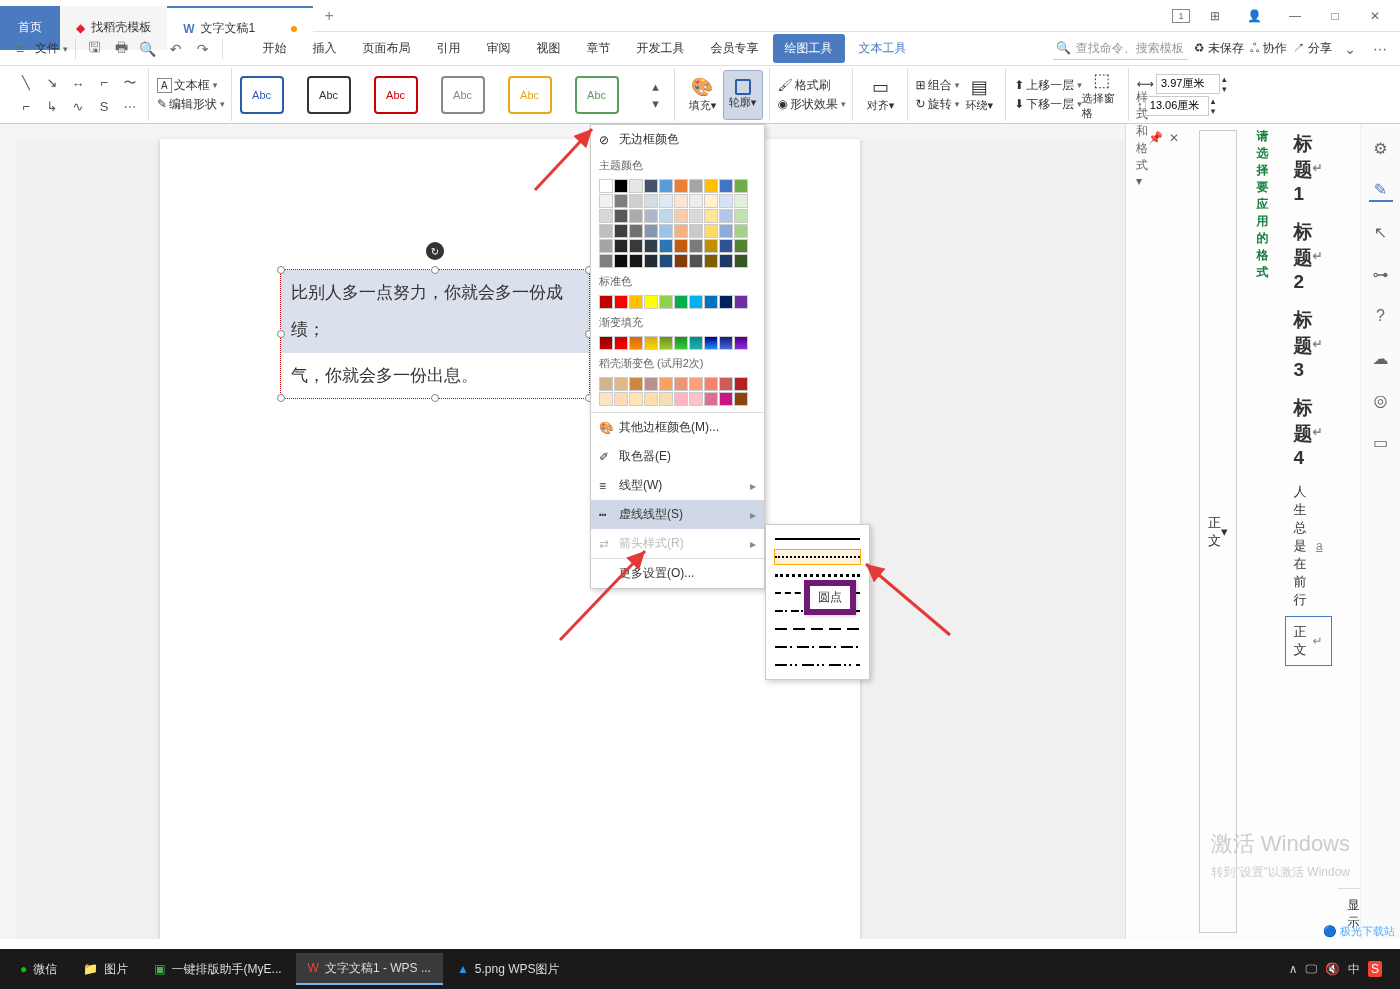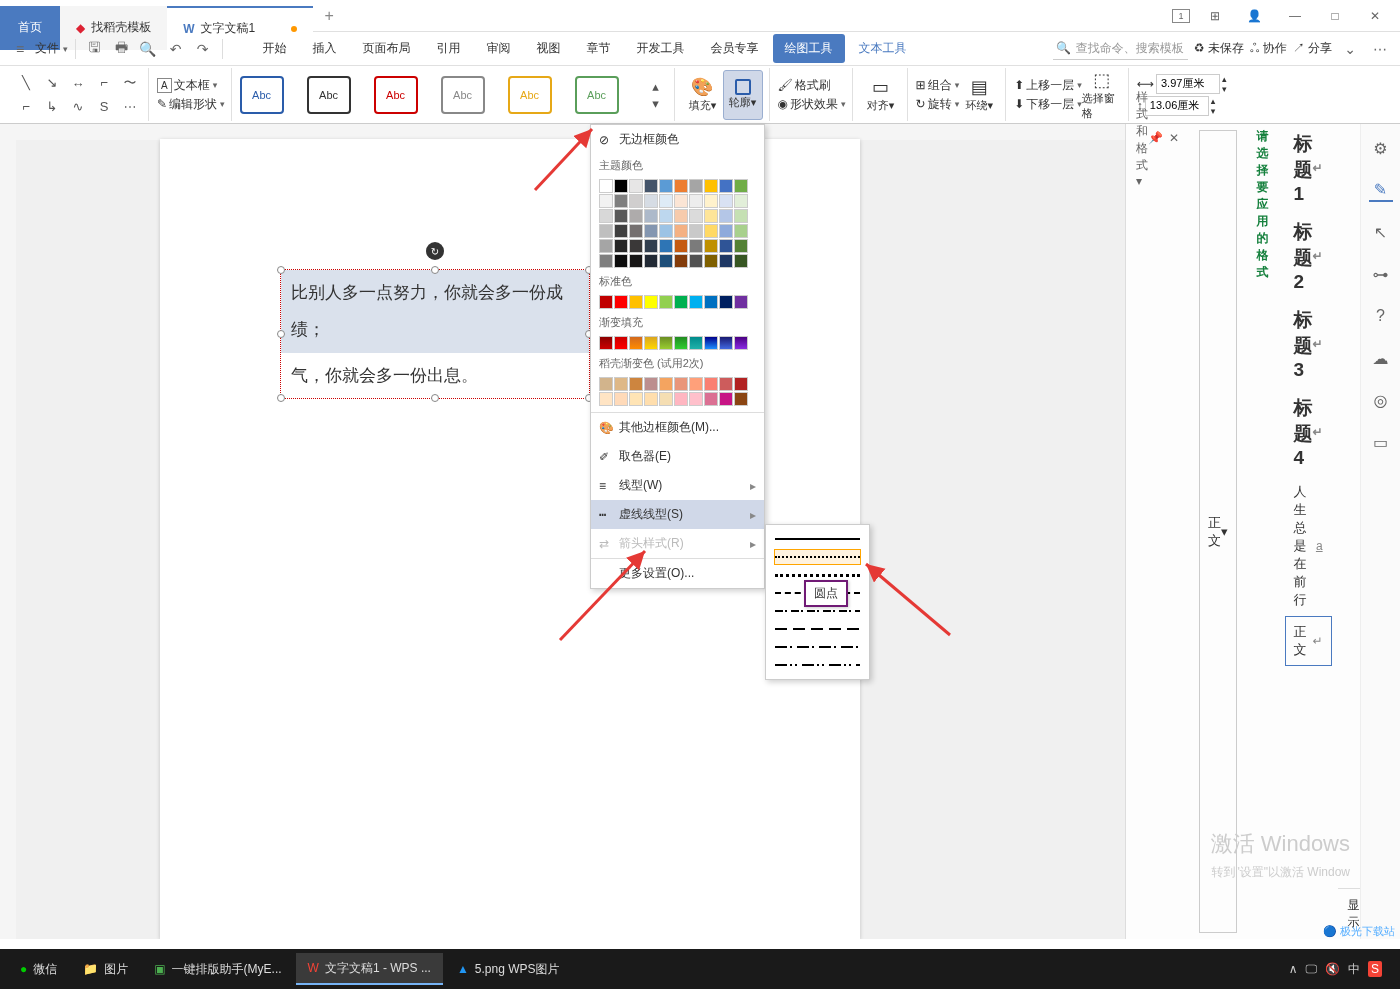--- a/index.html
+++ b/index.html
@@ -74,21 +74,21 @@
 .dash-opt.sel { border: 1px solid #ffa500; background: #fff3e0; }
 .dash-line { width: 100%; height: 1px; }
 .dl-solid { border-top: 2px solid #000; }
 .dl-dot1 { border-top: 2px dotted #000; }
 .dl-dot2 { border-top: 3px dotted #000; }
 .dl-dash1 { border-top: 2px dashed #000; }
 .dl-dashdot { height: 2px; background: repeating-linear-gradient(to right,#000 0 8px,transparent 8px 10px,#000 10px 12px,transparent 12px 16px); }
 .dl-long { height: 2px; background: repeating-linear-gradient(to right,#000 0 12px,transparent 12px 18px); }
 .dl-longdot { height: 2px; background: repeating-linear-gradient(to right,#000 0 12px,transparent 12px 15px,#000 15px 17px,transparent 17px 22px); }
 .dl-longdotdot { height: 2px; background: repeating-linear-gradient(to right,#000 0 12px,transparent 12px 15px,#000 15px 17px,transparent 17px 20px,#000 20px 22px,transparent 22px 27px); }
-.dash-tooltip { position: absolute; left: 38px; top: 55px; background: #fff; border: 2px solid #701a75; padding: 3px 8px; font-size: 12px; box-shadow: 1px 1px 3px rgba(0,0,0,.2); }
+.dash-tooltip { position: absolute; left: 38px; top: 55px; background: #fff; border: 6px solid #701a75; padding: 3px 8px; font-size: 12px; box-shadow: 1px 1px 3px rgba(0,0,0,.2); }
 
 
 .right-panel { width: 235px; background: #fdfdfd; border-left: 1px solid #ddd; display: flex; flex-direction: row; }
 .rp-header { height: 28px; display: flex; align-items: center; padding: 0 10px; font-size: 12px; color: #666; }
 .rp-header .pin { margin-left: auto; margin-right: 6px; cursor: pointer; }
 .rp-sel { margin: 6px 10px; border: 1px solid #ccc; padding: 4px 8px; font-size: 13px; display: flex; align-items: center; }
 .rp-btns { display: flex; gap: 8px; padding: 4px 10px 10px; }
 .rp-btns button { padding: 4px 10px; border: 1px solid #ccc; background: #fff; cursor: pointer; font-size: 12px; }
 .rp-hint { padding: 4px 10px; font-size: 12px; color: #15803d; font-weight: bold; }
 .style-list { padding: 0 6px; }

